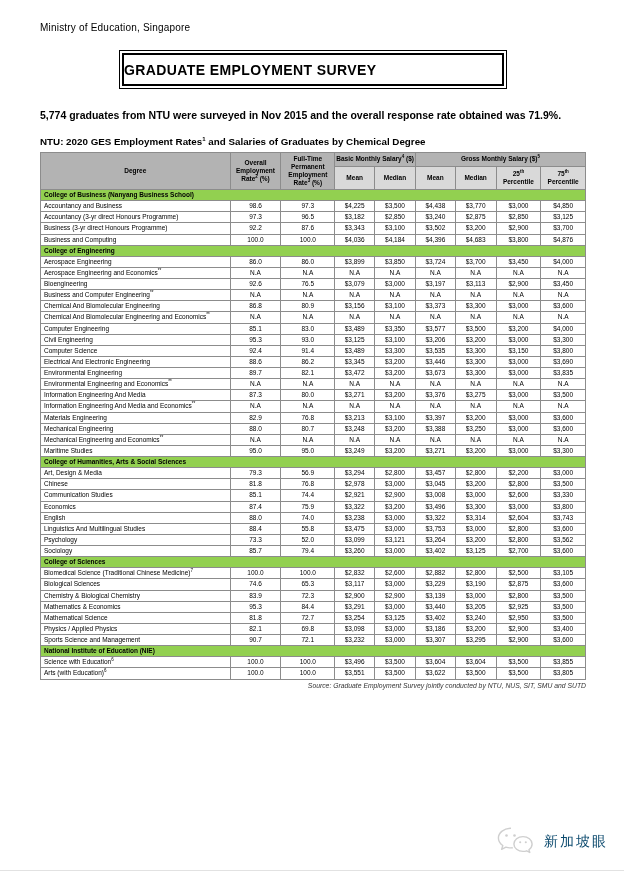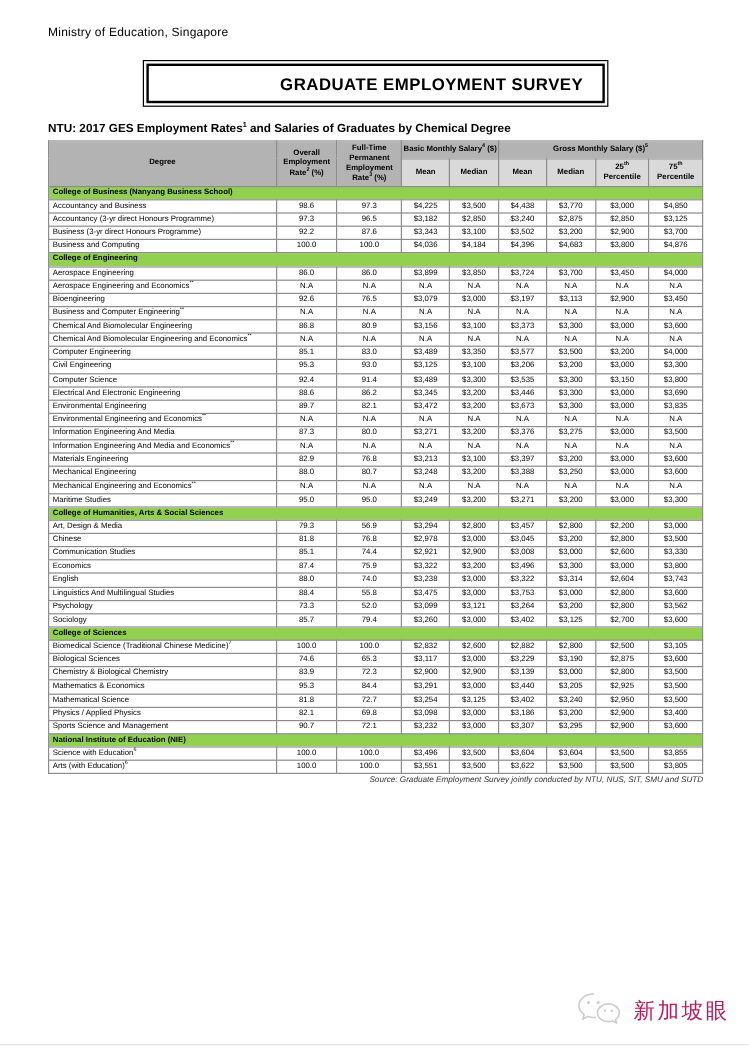--- a/index.html
+++ b/index.html
@@ -5,52 +5,53 @@
   html,body{margin:0;padding:0;}
   body{
     width:624px;height:875px;position:relative;overflow:hidden;
     background:#ffffff;color:#000;
     font-family:"Liberation Sans", sans-serif;
     -webkit-font-smoothing:antialiased;
   }
   .page{padding:22px 38px 0 40px;}
   .org{font-size:10px;font-weight:normal;letter-spacing:.2px;}
   .title-box{width:382px;margin:17px auto 0;border:1px solid #000;padding:2px;background:#fff;}
-  .title-inner{border:2px solid #000;text-align:right;font-size:14px;font-weight:bold;
-    padding:7px 16px 6px;letter-spacing:.4px;}
+  .title-inner{border:2px solid #000;text-align:left;font-size:14px;font-weight:bold;
+    padding:7px 0 6px;letter-spacing:.4px;}
   .intro{margin:18px 0 0;font-size:10.5px;font-weight:bold;line-height:1.55;text-align:justify;}
   .table-heading{margin-top:13px;font-size:9.8px;font-weight:bold;}
   .table-heading sup{font-size:6px;}
   table.ges{width:546px;margin-top:4px;border-collapse:collapse;table-layout:fixed;}
   table.ges th,table.ges td{border:1px solid #8c8c8c;font-size:6.5px;line-height:1.25;
     padding:1px 2px;text-align:center;vertical-align:middle;overflow:hidden;}
   table.ges th{background:#b3b3b3;font-weight:bold;padding:2px 1px;}
   table.ges th.sub{background:#d9d9d9;}
   table.ges th sup, table.ges td sup{font-size:4.5px;line-height:0;}
   table.ges td.degree{text-align:left;padding-left:3px;}
   table.ges tr.section td{background:#92d050;font-weight:bold;text-align:left;padding-left:3px;}
   .source{width:546px;margin-top:2px;text-align:right;font-size:6.8px;font-style:italic;color:#333;}
   .logo{position:absolute;top:826px;right:16px;display:flex;align-items:center;gap:9px;}
-  .logo .brand{font-size:18px;color:#be185d;letter-spacing:2px;
+  .logo .brand{font-size:14px;color:#0c4a6e;letter-spacing:2px;
     font-family:"DejaVu Sans", sans-serif;}
   .bottom-line{position:absolute;left:0;bottom:4px;width:624px;border-top:1px solid #e2e2e2;height:0;}
 </style>
 </head>
 <body>
 
 <div class="page">
   <div class="org">Ministry of Education, Singapore</div>
 
   <div class="title-box">
     <div class="title-inner">GRADUATE EMPLOYMENT SURVEY</div>
   </div>
 
+  <p class="intro">5,774 graduates from NTU were surveyed in Nov 2015 and the overall response rate obtained was 71.9%.</p>
 
   <div class="table-heading">
-    <span>NTU:  2017 GES Employment Rates</span><sup>1</sup><span> and Salaries of Graduates by Chemical Degree</span>
+    <span>NTU:  2020 GES Employment Rates</span><sup>1</sup><span> and Salaries of Graduates by Chemical Degree</span>
   </div>
 
   <table class="ges">
     <colgroup>
       <col style="width:34.8%">
         <col style="width:9.3%">
         <col style="width:9.9%">
       <col style="width:7.3%">
         <col style="width:7.5%">
         <col style="width:7.3%">

